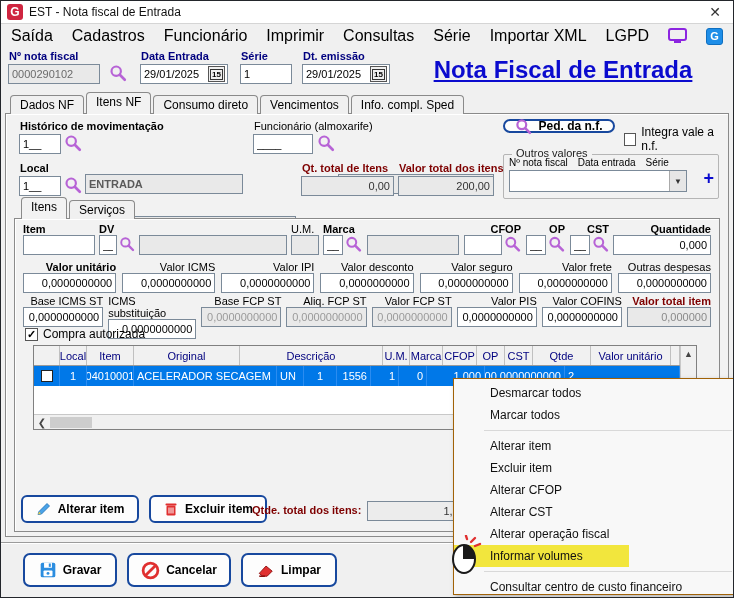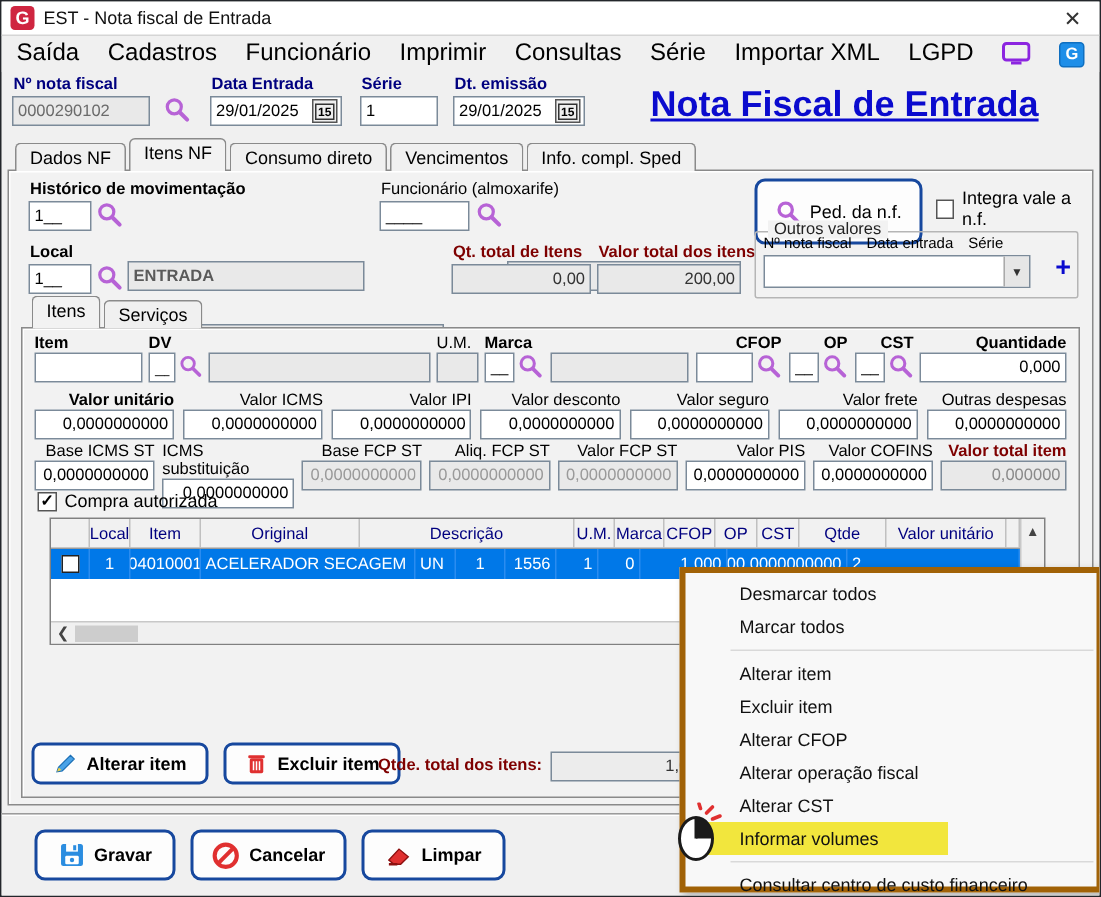--- a/index.html
+++ b/index.html
@@ -68,21 +68,21 @@
   .hscroll { height:15px; background:#f0f0f0; border-top:1px solid #c8c8c8; display:flex; align-items:center;}
   .hs-btn { width:16px; height:14px; font-size:10px; color:#444; display:flex; align-items:center; justify-content:center;}
   .hs-thumb { width:42px; height:11px; background:#cdcdcd; }
   .vscroll { width:16px; background:#f0f0f0; border-left:1px solid #c8c8c8; display:flex; flex-direction:column; align-items:center;}
   .vs-btn { width:16px; height:16px; font-size:9px; color:#444; display:flex; align-items:center; justify-content:center;}
   
   .footer { position:absolute; left:0; right:0; top:541px; height:56px; background:#f0f0f0; border-top:1px solid #9b9b9b;
     box-shadow: inset 0 1px 0 #ffffff;}
   
   .ctx { position:absolute; left:452px; top:377px; width:282px; height:217px; background:#f8f8f8;
-    border:4px solid #a16207; box-shadow:2px 2px 5px rgba(0,0,0,.25); z-index:50; padding-top:3px; }
+    border:1px solid #a16207; box-shadow:2px 2px 5px rgba(0,0,0,.25); z-index:50; padding-top:3px; }
   .ctx-item { height:22px; line-height:22px; padding-left:36px; font-size:12px; color:#111; white-space:nowrap;}
   .ctx-sep { height:1px; background:#d9d9d9; margin:4px 2px 4px 30px; }
   .ctx-item.hl { background:#f2e63d; width:175px; }
   .mouse-badge { position:absolute; left:448px; top:534px; z-index:60; }
   .icon16 { width:16px; height:16px; display:block; }
 </style>
 </head>
 <body>
 
 <div class="window">
@@ -162,21 +162,21 @@
     <span class="vlabel" style="position:absolute; left:248px; top:6px;">Funcionário (almoxarife)</span>
     <input class="inp" style="left: 247px; top: 20px; width: 60px;" value="____">
     <span class="search-ic" style="position:absolute; left:311px; top:20px;">
       <svg width="18" height="18" viewBox="0 0 20 20">
           <circle cx="8" cy="8" r="5.2" fill="none" stroke="#b763d6" stroke-width="2.4"></circle>
           <line x1="12" y1="12" x2="17.5" y2="17.5" stroke="#b763d6" stroke-width="3" stroke-linecap="round"></line>
         </svg>
     </span>
     <input class="inp robold" style="left: 332px; top: 20px; width: 156px;" readonly="" value="">
 
-    <div class="btn-blue" style="left:497px; top:5px; width:112px; height:44px; font-weight:normal;text-align:right;">
+    <div class="btn-blue" style="left:497px; top:5px; width:112px; height:14px; font-weight:bold;text-align:right;">
       <svg width="17" height="17" viewBox="0 0 20 20">
           <circle cx="8" cy="8" r="5.2" fill="none" stroke="#b763d6" stroke-width="2.6"></circle>
           <line x1="12" y1="12" x2="17.5" y2="17.5" stroke="#b763d6" stroke-width="3" stroke-linecap="round"></line>
         </svg>
       <span>Ped. da n.f.</span>
     </div>
     <label class="chk" style="left:618px; top:11px;">
       <span class="box"></span>
       <span>Integra vale a n.f.</span>
     </label>
@@ -450,22 +450,22 @@
     </div>
   </div>
 
   <div class="ctx">
     <div class="ctx-item">Desmarcar todos</div>
     <div class="ctx-item">Marcar todos</div>
     <div class="ctx-sep"></div>
     <div class="ctx-item">Alterar item</div>
     <div class="ctx-item">Excluir item</div>
     <div class="ctx-item">Alterar CFOP</div>
+    <div class="ctx-item">Alterar CST</div>
     <div class="ctx-item">Alterar operação fiscal</div>
-    <div class="ctx-item">Alterar CST</div>
     <div class="ctx-item hl">Informar volumes</div>
     <div class="ctx-sep"></div>
     <div class="ctx-item">Consultar centro de custo financeiro</div>
   </div>
 
   <div class="mouse-badge">
     <svg width="34" height="40" viewBox="0 0 34 40">
       <ellipse cx="15" cy="24" rx="11" ry="14" fill="#fff" stroke="#1a1a1a" stroke-width="2"></ellipse>
       <path d="M15 10 A11 14 0 0 1 26 24 L15 24 Z" fill="#1a1a1a"></path>
       <line x1="15" y1="10" x2="15" y2="24" stroke="#1a1a1a" stroke-width="2"></line>

